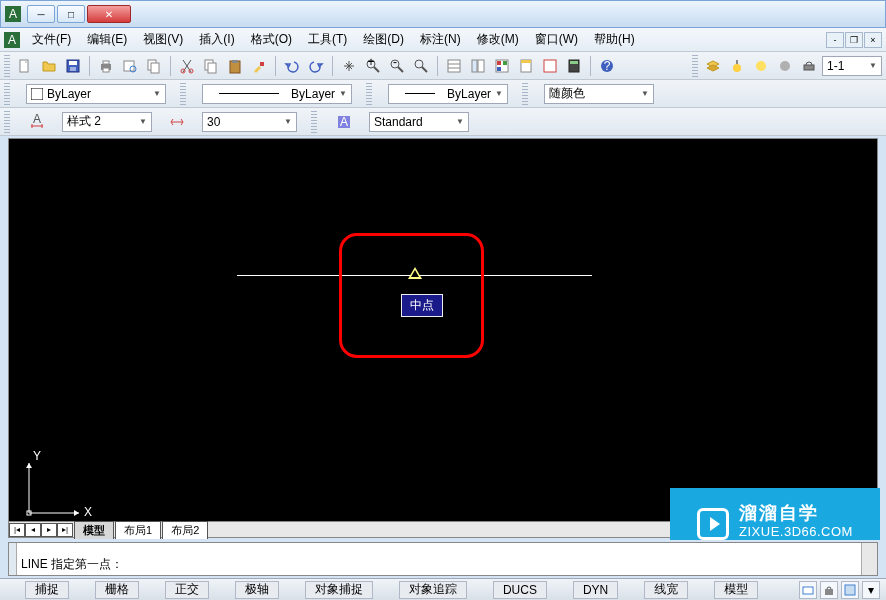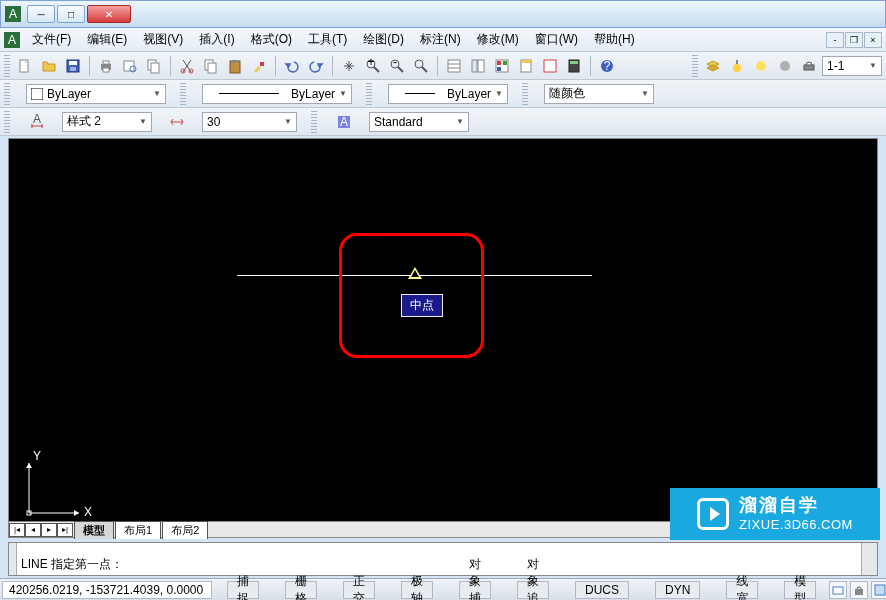--- a/index.html
+++ b/index.html
@@ -57,21 +57,21 @@
 .command-area .sb { width: 16px; background: #e8e8e8; border-left: 1px solid #aaa; }
 
 
 .statusbar { position: absolute; left: 0; right: 0; bottom: 0; height: 22px; background: linear-gradient(to bottom,#f0f4f8,#d8e0e8); border-top: 1px solid #a0a8b8; display: flex; align-items: center; font-size: 11px; }
 .statusbar .coords { padding: 0 6px; border: 1px solid #b0b8c8; background: #fff; margin: 0 2px; height: 18px; display: flex; align-items: center; min-width: 210px; }
 .statusbar .toggle { padding: 0 9px; border: 1px solid #b0b8c8; background: #e8ecf0; margin: 0 13px; height: 18px; display: flex; align-items: center; cursor: pointer; }
 .statusbar .right-icons { margin-left: auto; display: flex; gap: 3px; padding-right: 6px; }
 .statusbar .ricn { width: 18px; height: 18px; border: 1px solid #b0b8c8; background: #f4f8fc; display: flex; align-items: center; justify-content: center; }
 
 
-.watermark { position: absolute; right: 6px; bottom: 60px; width: 210px; height: 52px; background: #1aa8e0; display: flex; align-items: center; justify-content: center; gap: 10px; padding: 0 20px; }
+.watermark { position: absolute; right: 6px; bottom: 60px; width: 210px; height: 52px; background: #1aa8e0; display: flex; align-items: flex-end; justify-content: center; gap: 10px; padding: 0 20px; }
 .watermark .play { width: 32px; height: 32px; border: 3px solid #fff; border-radius: 6px; display: flex; align-items: center; justify-content: center; }
 .watermark .play::before { content:''; width:0; height:0; border-left:10px solid #fff; border-top:7px solid transparent; border-bottom:7px solid transparent; margin-left:3px; }
 .watermark .wm-text { color: #fff; display: flex; flex-direction: column; line-height: 1.2; }
 .watermark .wm-main { font-size: 18px; font-weight: bold; letter-spacing: 2px; }
 .watermark .wm-sub { font-size: 13px; letter-spacing: 0.5px; }
 
 
 .isvg { width: 16px; height: 16px; display: block; }
 </style>
 </head>
@@ -401,21 +401,20 @@
 
 <div class="command-area">
   <div class="cmd-handle"></div>
   <div class="cmd-text">
     <div>LINE 指定第一点：</div>
   </div>
   <div class="sb"></div>
 </div>
 
 <div class="statusbar">
-  <div class="coords">420256.0219, -153721.4039, 0.0000</div>
   <div style="flex:0.3"></div>
   <div class="toggle">捕捉</div>
   <div class="toggle">栅格</div>
   <div class="toggle">正交</div>
   <div class="toggle">极轴</div>
   <div class="toggle">对象捕捉</div>
   <div class="toggle">对象追踪</div>
   <div class="toggle">DUCS</div>
   <div class="toggle">DYN</div>
   <div class="toggle">线宽</div>

